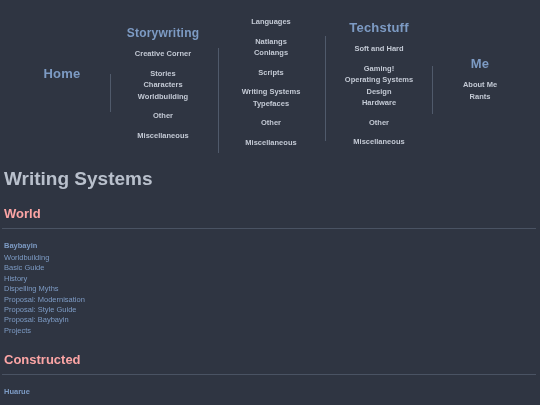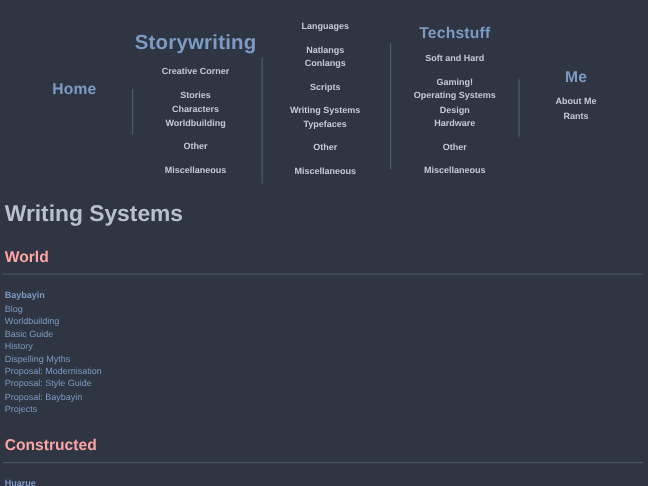--- a/index.html
+++ b/index.html
@@ -19,21 +19,21 @@
   .nav {
     position: relative;
     height: 160px;
     width: 540px;
   }
   .nav-col {
     position: absolute;
     text-align: center;
   }
   .nav-head {
-    font-size: 17px;
+    font-size: 12px;
     font-weight: bold;
     color: #7d9bc4;
     letter-spacing: .2px;
     white-space: nowrap;
   }
   .nav-head.big {
     font-size: 13px;
   }
   .nav-sub {
     font-size: 7.5px;
@@ -188,21 +188,20 @@
 
 <div class="content">
 
   <h1 class="page-title">Writing Systems</h1>
 
   <h2 class="section-title">World</h2>
   <div class="divider"></div>
   <div class="entry">
     <div class="entry-name">Baybayin</div>
     <div class="entry-links">
-      <a href="#">Blog</a>
       <a href="#">Worldbuilding</a>
       <a href="#">Basic Guide</a>
       <a href="#">History</a>
       <a href="#">Dispelling Myths</a>
       <a href="#">Proposal: Modernisation</a>
       <a href="#">Proposal: Style Guide</a>
       <a href="#">Proposal: Baybayin</a>
       <a href="#">Projects</a>
     </div>
   </div>

